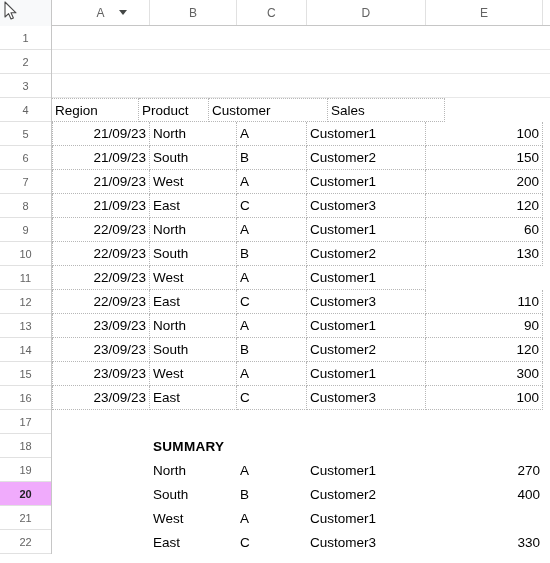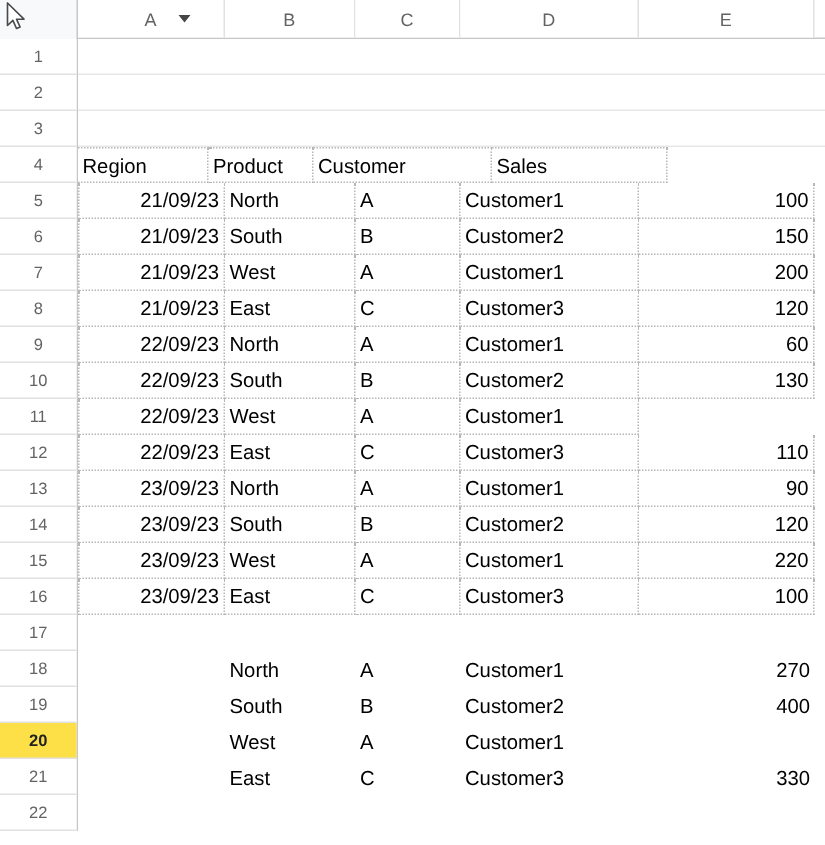--- a/index.html
+++ b/index.html
@@ -61,21 +61,21 @@
     height: 24px;
     background: #ffffff;
     border-bottom: 1px solid #e1e1e1;
     display: flex;
     align-items: center;
     justify-content: center;
     font-size: 11px;
     color: #636363;
   }
   .rowhead.selected {
-    background: #fde047;
+    background: #f0abfc;
     color: #202124;
     font-weight: bold;
     font-size: 11px;
   }
 
   
   .grid-body {
     position: absolute; left: 52px; top: 26px;
     width: 498px;
   }
@@ -267,38 +267,45 @@
       <div class="cell b left">South</div>
       <div class="cell c left">B</div>
       <div class="cell d left">Customer2</div>
       <div class="cell e right">120</div>
     </div>
     <div class="grid-row tbl">
       <div class="cell a right">23/09/23</div>
       <div class="cell b left">West</div>
       <div class="cell c left">A</div>
       <div class="cell d left">Customer1</div>
-      <div class="cell e right">220</div>
+      <div class="cell e right">300</div>
     </div>
     <div class="grid-row tbl">
       <div class="cell a right">23/09/23</div>
       <div class="cell b left">East</div>
       <div class="cell c left">C</div>
       <div class="cell d left">Customer3</div>
       <div class="cell e right">100</div>
     </div>
 
     <div class="grid-row">
       <div class="cell a"></div>
       <div class="cell b"></div>
       <div class="cell c"></div>
       <div class="cell d"></div>
       <div class="cell e"></div>
     </div>
 
+    <div class="grid-row">
+      <div class="cell a"></div>
+      <div class="cell b left bold">SUMMARY</div>
+      <div class="cell c"></div>
+      <div class="cell d"></div>
+      <div class="cell e"></div>
+    </div>
 
     <div class="grid-row">
       <div class="cell a"></div>
       <div class="cell b left">North</div>
       <div class="cell c left">A</div>
       <div class="cell d left">Customer1</div>
       <div class="cell e right">270</div>
     </div>
     <div class="grid-row">
       <div class="cell a"></div>

